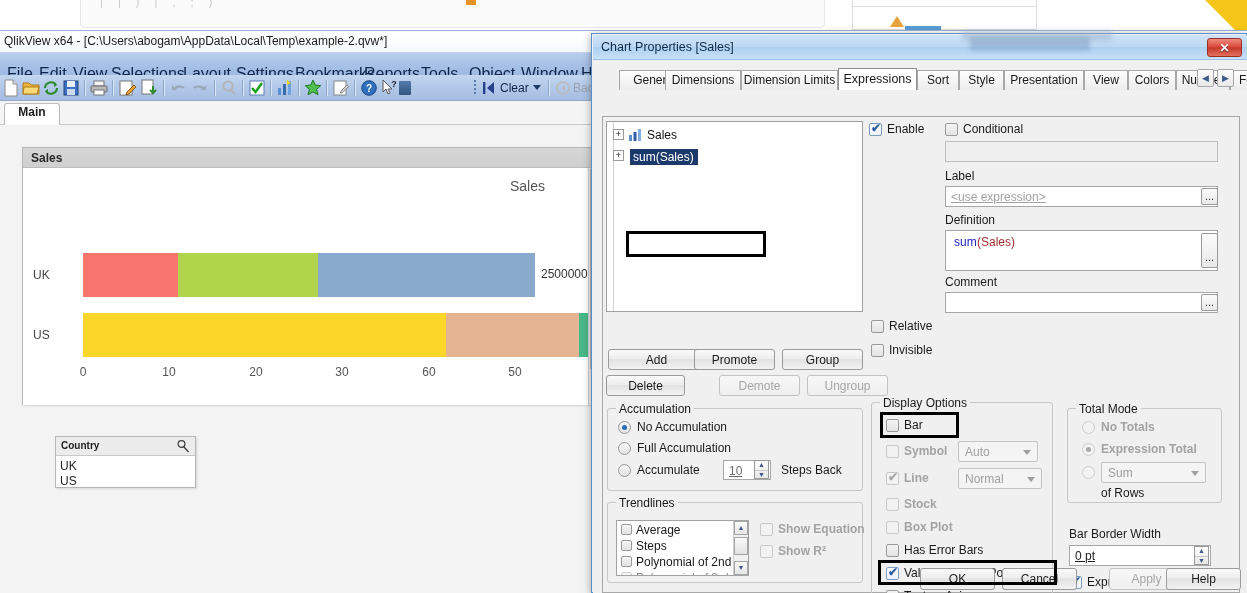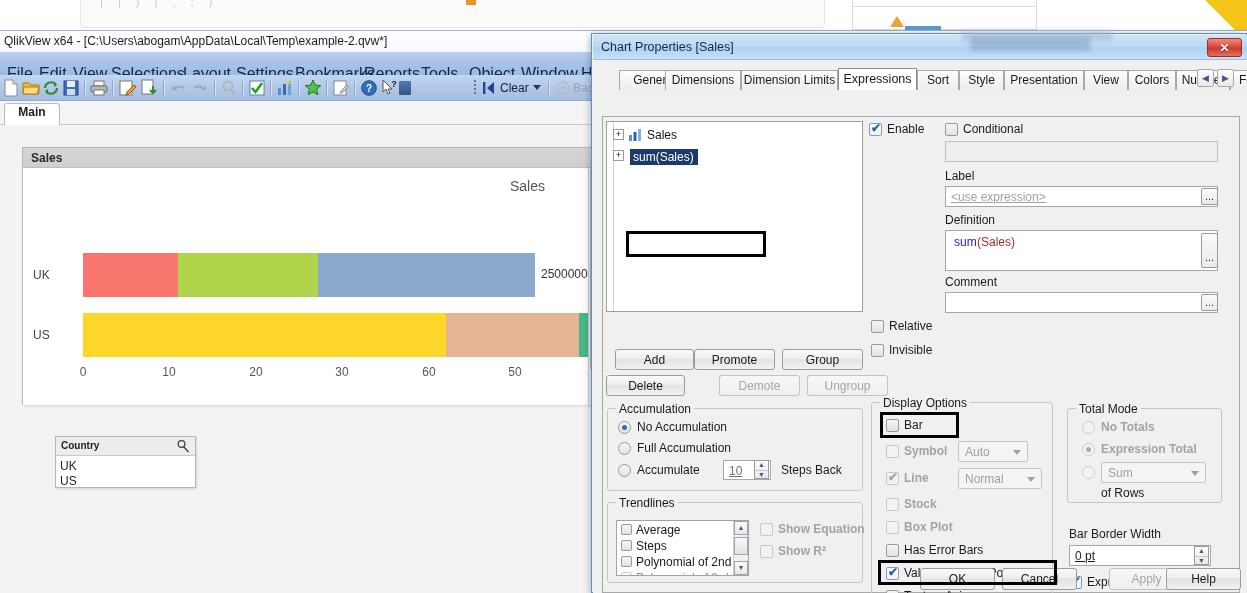--- a/index.html
+++ b/index.html
@@ -550,21 +550,21 @@
           <span class="tree-label">Sales</span>
         </div>
 
         <div class="tree-node" style="top:26px;width:230px">
           <span class="tree-plus">+</span>
           <span class="tree-label sel">sum(Sales)</span>
         </div>
       </div>
       <div id="hl-expr"></div>
 
-      <div class="dbtn" style="left:12px;top:232px;width:79px">Add</div>
+      <div class="dbtn" style="left:5px;top:232px;width:97px">Add</div>
       <div class="dbtn" style="left:91px;top:232px;width:81px">Promote</div>
       <div class="dbtn" style="left:179px;top:232px;width:81px">Group</div>
       <div class="dbtn" style="left:3px;top:258px;width:79px">Delete</div>
       <div class="dbtn disabled" style="left:91px;top:258px;width:81px">Demote</div>
       <div class="dbtn disabled" style="left:179px;top:258px;width:81px">Ungroup</div>
 
       <span class="chk on" style="left:266px;top:6px"></span>
       <span class="ctl-label" style="left:284px;top:5px">Enable</span>
 
       <span class="chk" style="left:342px;top:6px"></span>
@@ -649,21 +649,21 @@
       </div>
 
       <div class="groupbox" style="left:268px;top:285px;width:182px;height:208px">
         <span class="grouptitle">Display Options</span>
 
         <span class="chk" style="left:14px;top:16px"></span>
         <span class="ctl-label" style="left:32px;top:15px">Bar</span>
 
         <span class="chk dim" style="left:14px;top:42px"></span>
         <span class="ctl-label dim" style="left:32px;top:41px">Symbol</span>
-        <div class="combo" style="left:86px;top:38px;width:70px">
+        <div class="combo" style="left:86px;top:38px;width:80px">
           <span class="combo-text">Auto</span>
           <span class="combo-arrow"></span>
         </div>
 
         <span class="chk dim on" style="left:14px;top:69px"></span>
         <span class="ctl-label dim" style="left:32px;top:68px">Line</span>
         <div class="combo" style="left:86px;top:65px;width:84px">
           <span class="combo-text">Normal</span>
           <span class="combo-arrow"></span>
         </div>

